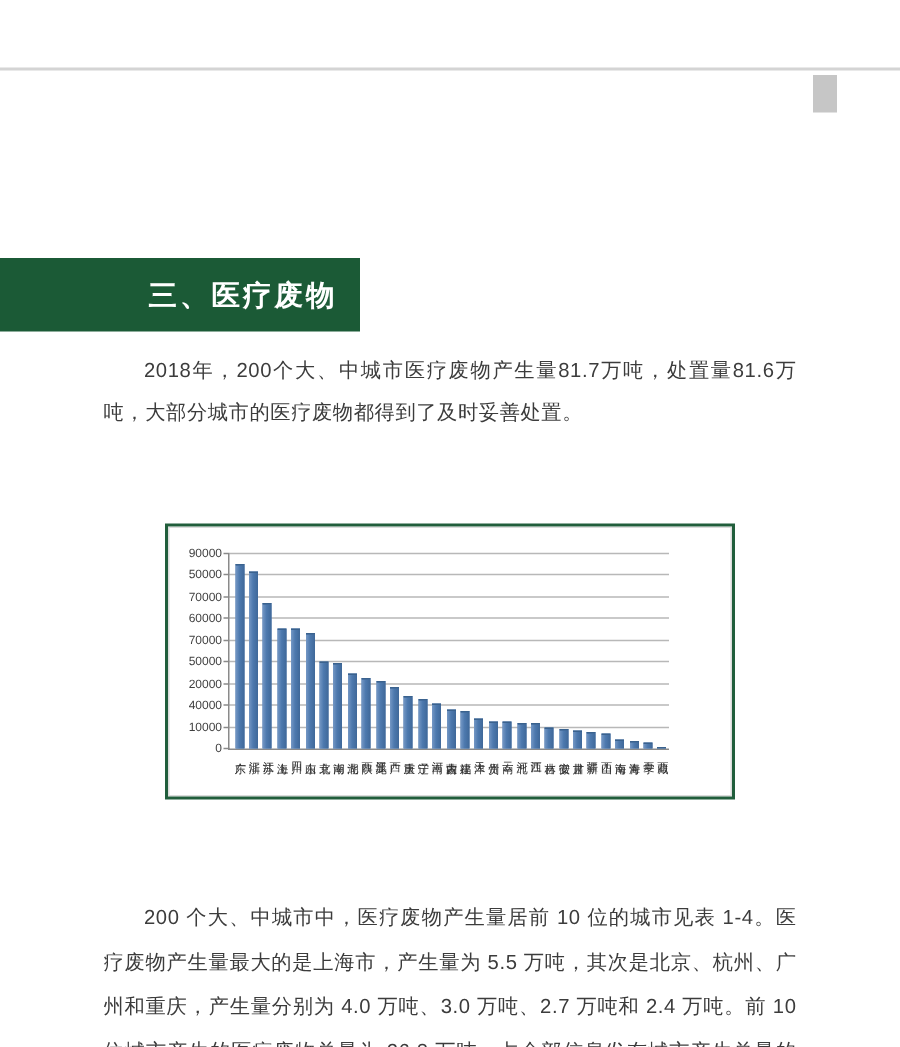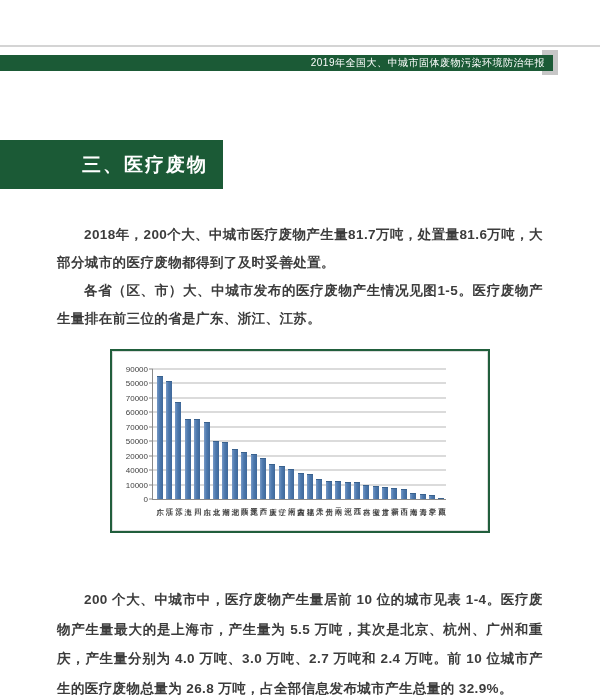--- a/index.html
+++ b/index.html
@@ -22,33 +22,33 @@
   }
   .header-bar {
     position: absolute; top: 55px; left: 0;
     width: 553px; height: 16px;
     background: #1b5a36;
     color: #ffffff; font-size: 10px; line-height: 16px;
     display: flex; align-items: center; justify-content: flex-end;
     padding-right: 8px; letter-spacing: 0.5px;
   }
   .section-title {
-    position: absolute; top: 140px; left: 0;
-    width: 223px; height: 49px;
+    position: absolute; top: 172px; left: 0;
+    width: 240px; height: 49px;
     background: #1b5a36;
     color: #ffffff; font-size: 19px; font-weight: bold;
     display: flex; align-items: center; justify-content: flex-end;
     padding-right: 15px; letter-spacing: 2px;
   }
   .body-text {
     position: absolute; left: 57px; width: 486px;
     font-size: 13.5px; line-height: 28px;
     text-align: justify; color: #3c3c3c; letter-spacing: 0.4px;
   }
-  .body-text p { text-indent: 2em; margin: 0; font-weight: bold; }
+  .body-text p { text-indent: 2em; margin: 12px; }
   .body-text.top { top: 221px; }
   .body-text.bottom { top: 585px; line-height: 29.5px; }
 
   .chart-figure {
     position: absolute; top: 349px; left: 110px;
     width: 380px; height: 184px;
     background: #ffffff;
     border: 2px solid #215e3c;
     box-shadow: inset 0 0 0 1px #dcdcdc;
   }
@@ -99,31 +99,27 @@
   }
 </style>
 </head>
 <body>
 
 <div class="page">
 
   <div class="top-hairline"></div>
 
   <div class="header-shadow"></div>
-  <div class="header-bar">
-    <span>2019年全国大、中城市固体废物污染环境防治年报</span>
-  </div>
 
   <div class="section-title">
     <span>三、医疗废物</span>
   </div>
 
   <div class="body-text top">
     <p>2018年，200个大、中城市医疗废物产生量81.7万吨，处置量81.6万吨，大部分城市的医疗废物都得到了及时妥善处置。</p>
-    <p>各省（区、市）大、中城市发布的医疗废物产生情况见图1-5。医疗废物产生量排在前三位的省是广东、浙江、江苏。</p>
   </div>
 
   <figure class="chart-figure">
     <div class="plot">
         <div class="ytick-mark" style="bottom: 0%;"></div>
         <div class="ytick" style="bottom: 0%;">0</div>
         <div class="gridline" style="bottom: 11.1111%;"></div>
         <div class="ytick-mark" style="bottom: 11.1111%;"></div>
         <div class="ytick" style="bottom: 11.1111%;">10000</div>
         <div class="gridline" style="bottom: 22.2222%;"></div>

